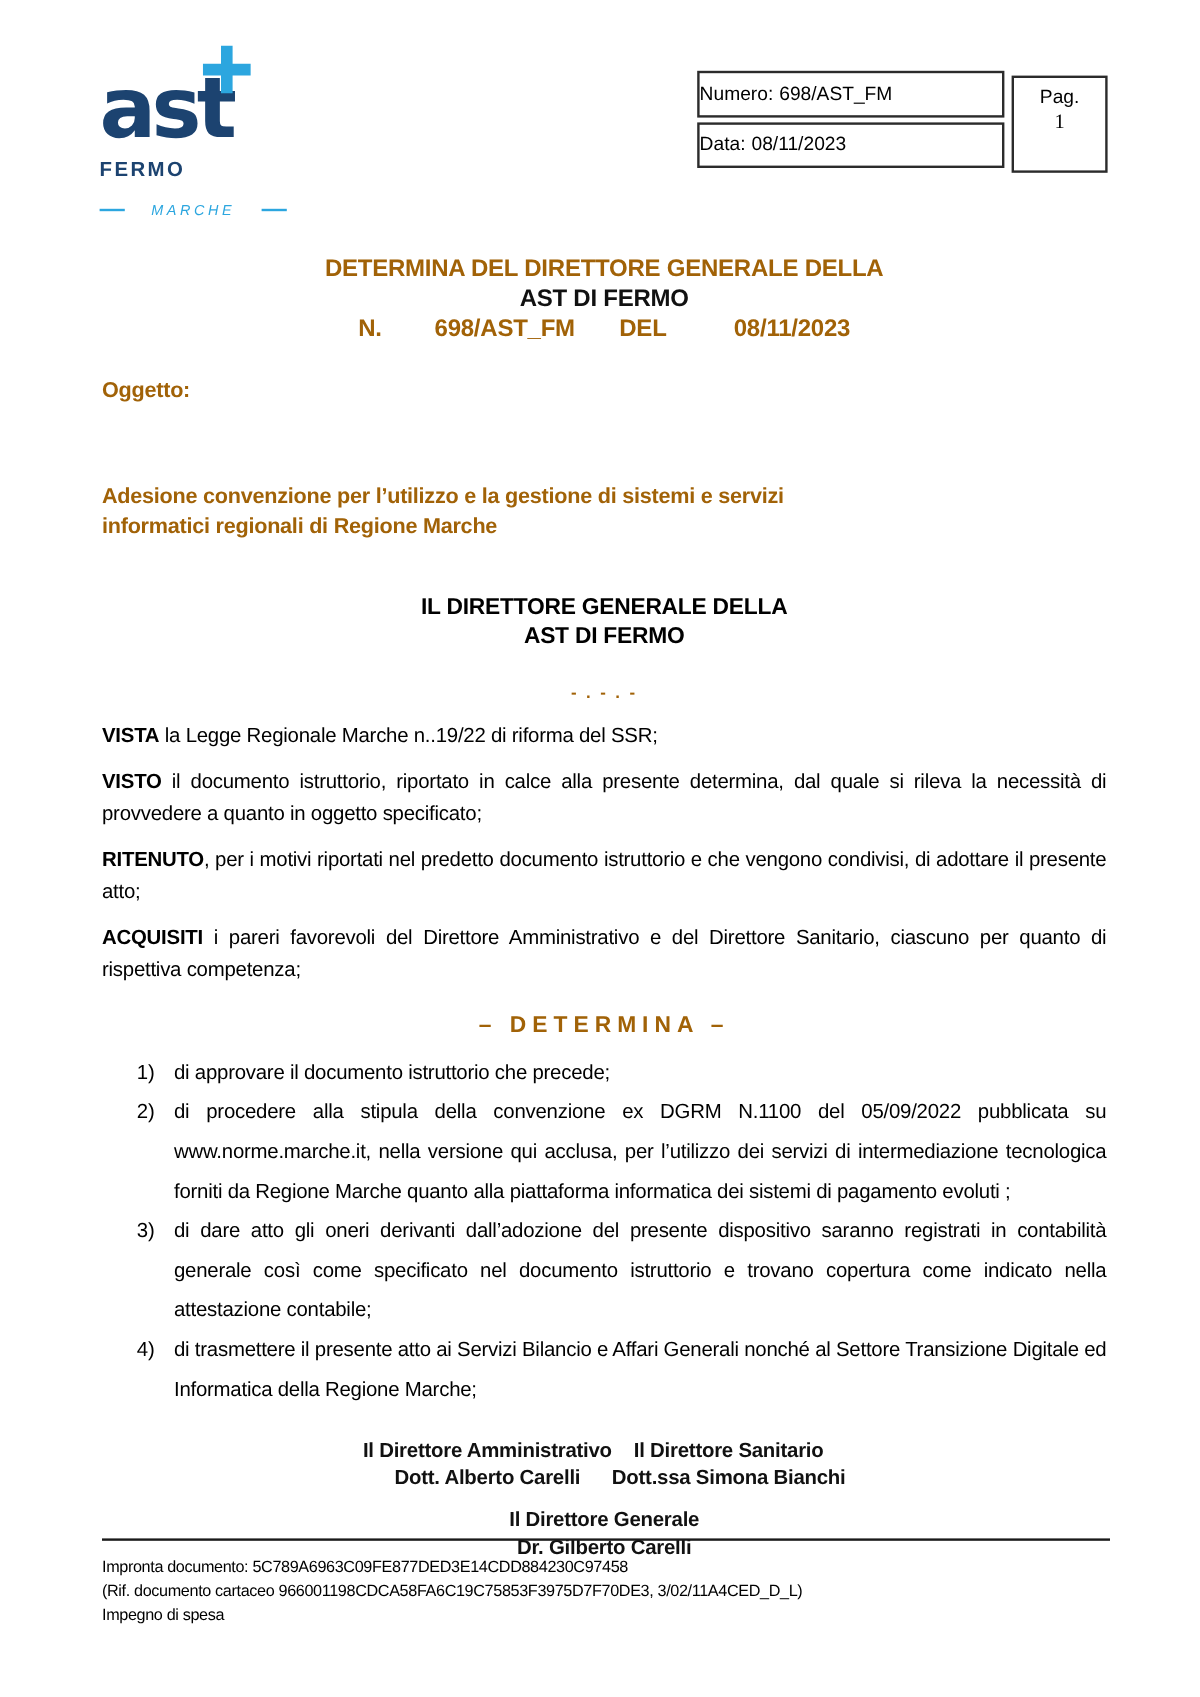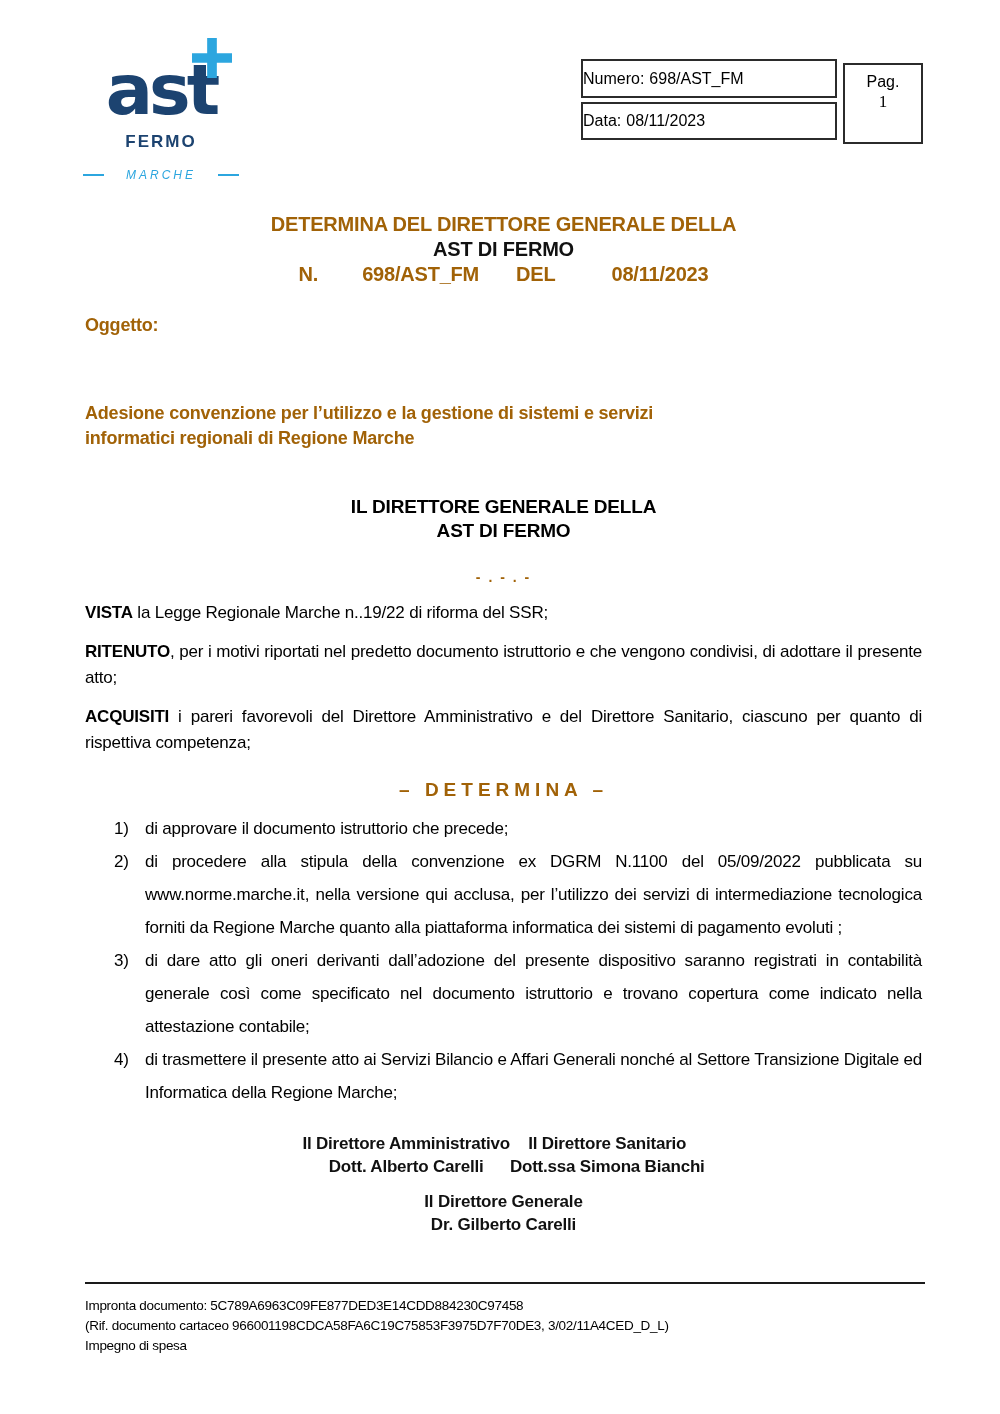--- a/index.html
+++ b/index.html
@@ -13,21 +13,21 @@
     margin: 0 auto;
     background: #ffffff;
     overflow: hidden;
   }
 
   
   .logo {
     position: absolute;
     left: 83px; top: 50px;
     width: 156px;
-    text-align: center;
+    text-align: left;
   }
   .logo-word {
     position: relative;
     display: inline-block;
     font-family: "DejaVu Sans", sans-serif;
     font-weight: bold;
     font-size: 70px;
     line-height: 80px;
     letter-spacing: -4px;
     color: #1C4370;
@@ -228,20 +228,21 @@
 
     <div class="center-head">
       <div>IL DIRETTORE GENERALE DELLA</div>
       <div>AST DI FERMO</div>
     </div>
 
     <div class="divider red">- . - . -</div>
 
     <p class="para first"><span class="b">VISTA</span><span> la Legge Regionale Marche n..19/22 di riforma del SSR;</span></p>
 
+    <p class="para"><span class="b">VISTO</span><span> il documento istruttorio, riportato in calce alla presente determina, dal quale si rileva la necessità di provvedere a quanto in oggetto specificato;</span></p>
 
     <p class="para"><span class="b">RITENUTO</span><span>, per i motivi riportati nel predetto documento istruttorio e che vengono condivisi, di adottare il presente atto;</span></p>
 
     <p class="para"><span class="b">ACQUISITI</span><span> i pareri favorevoli del Direttore Amministrativo e del Direttore Sanitario, ciascuno per quanto di rispettiva competenza;</span></p>
 
     <div class="determina-head red">– DETERMINA –</div>
 
     <div class="list">
       <div class="list-item">
         <span class="num">1)</span>

